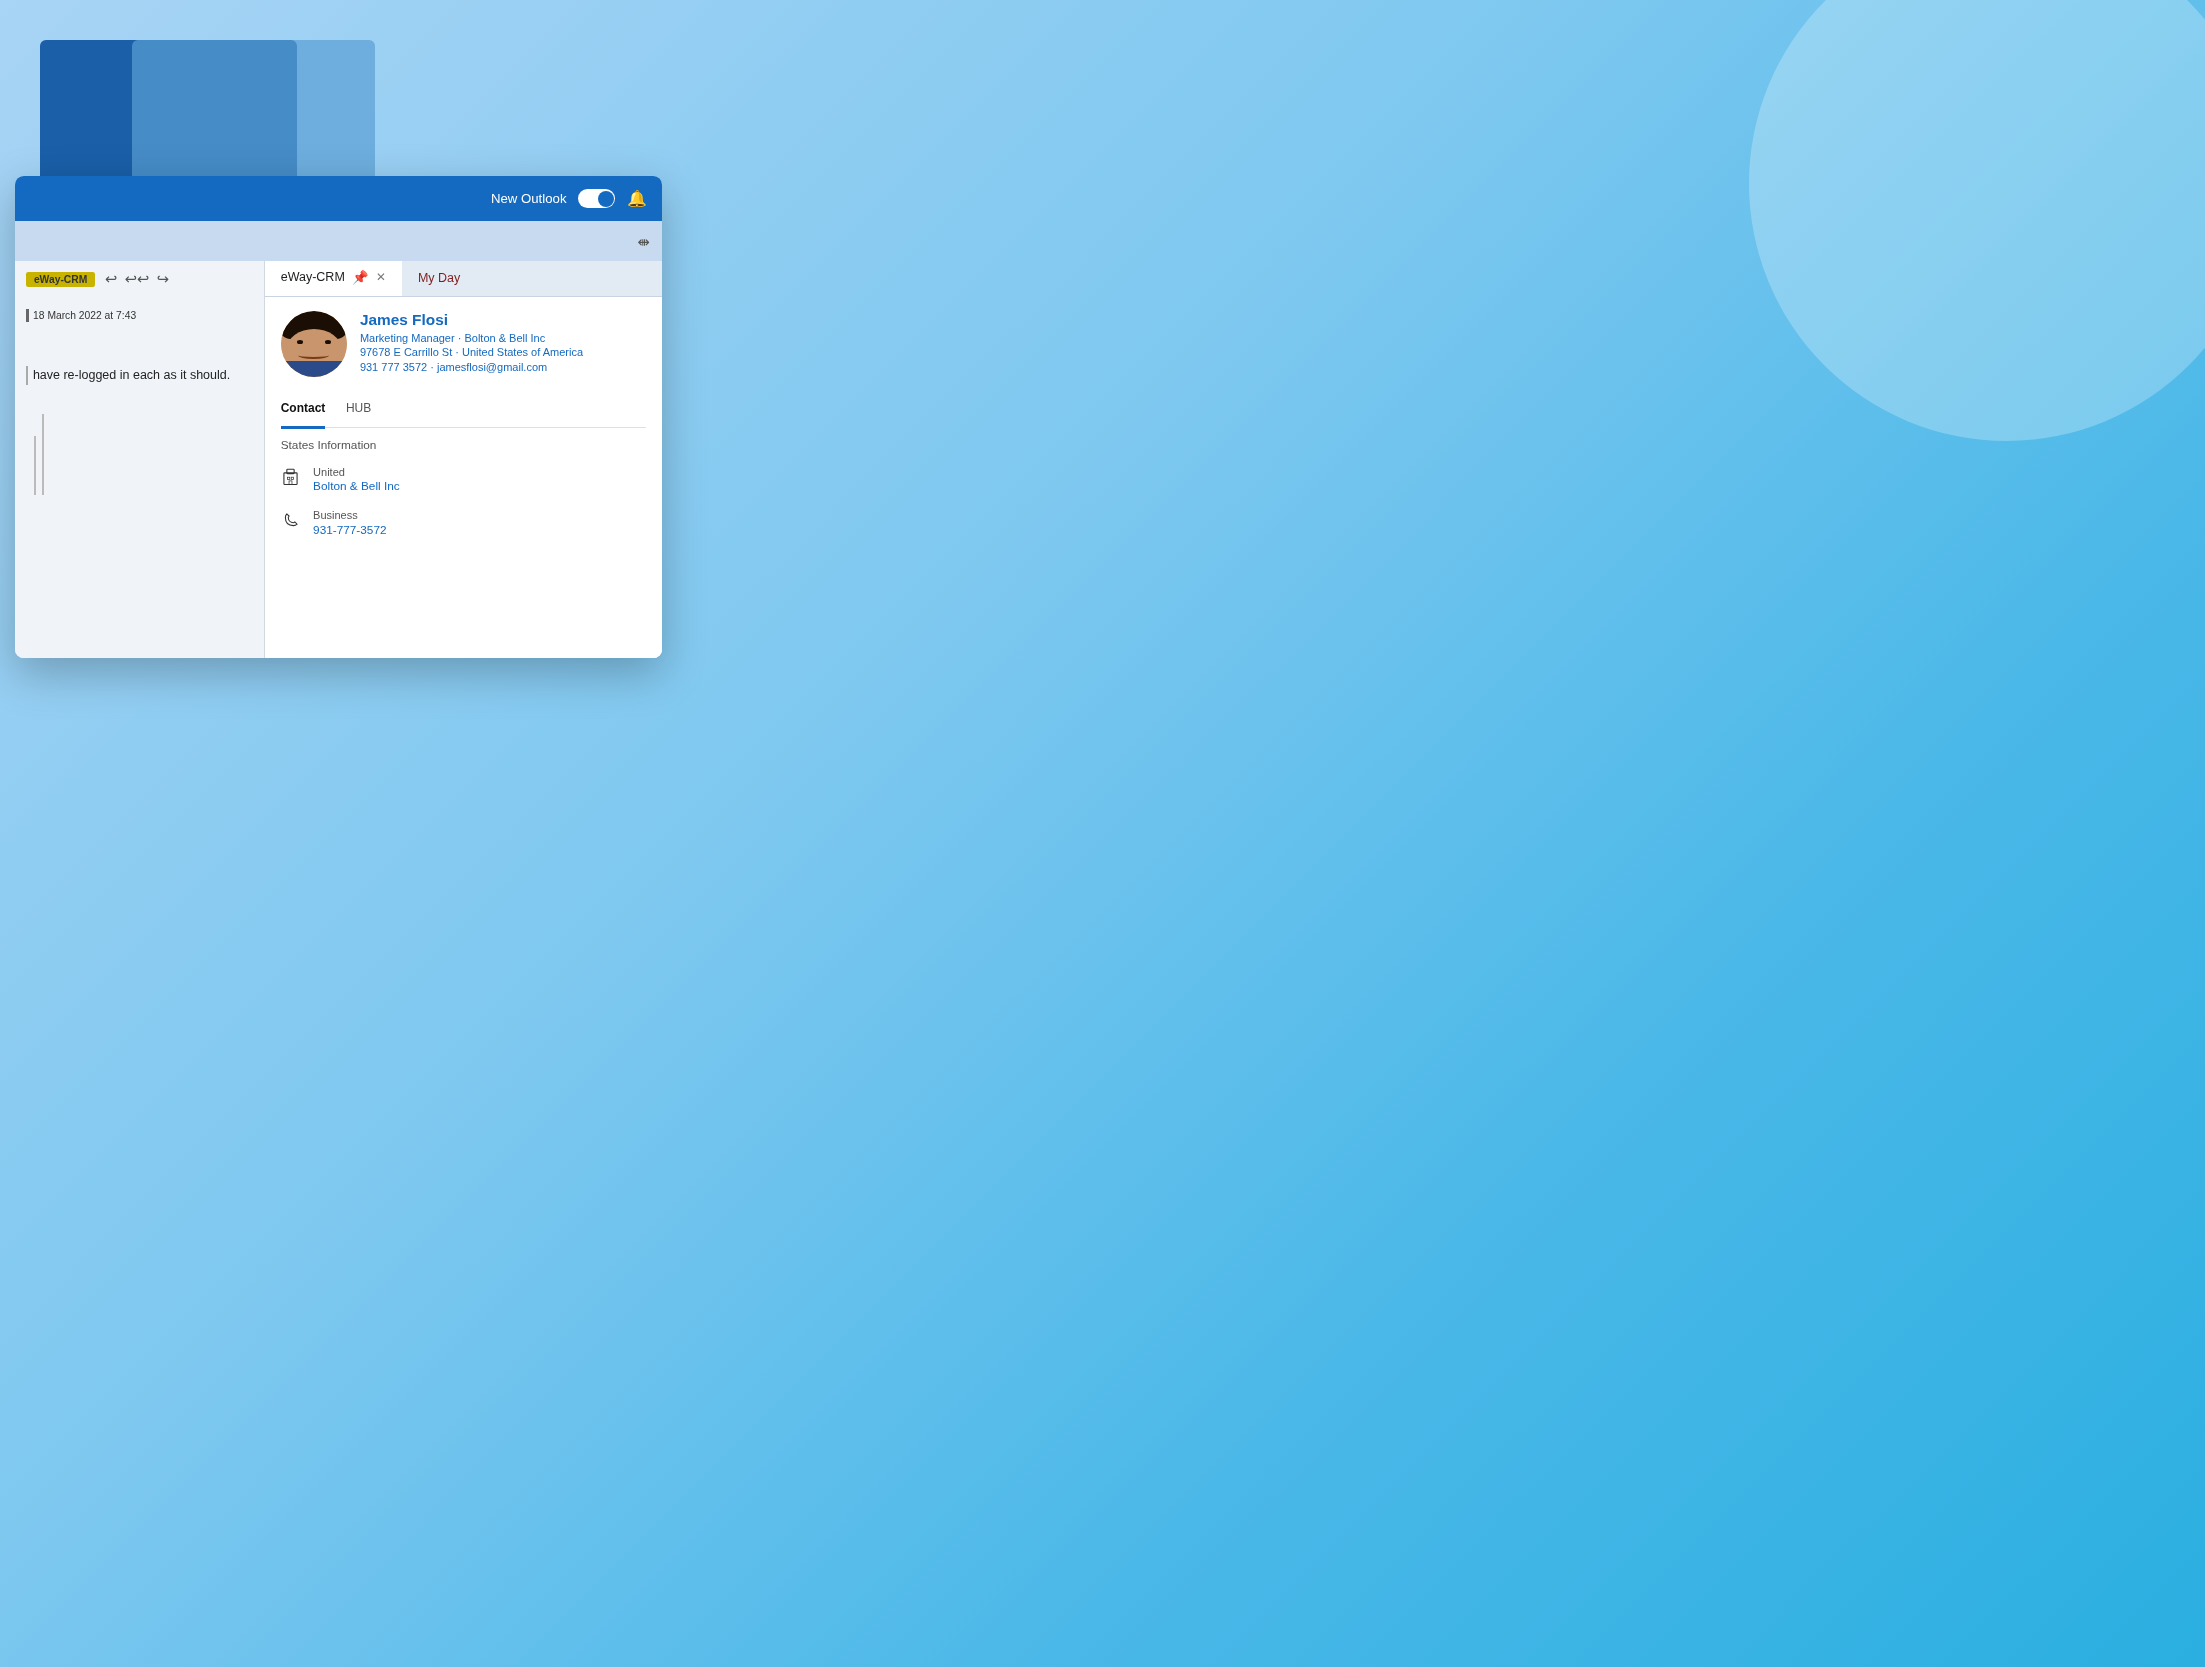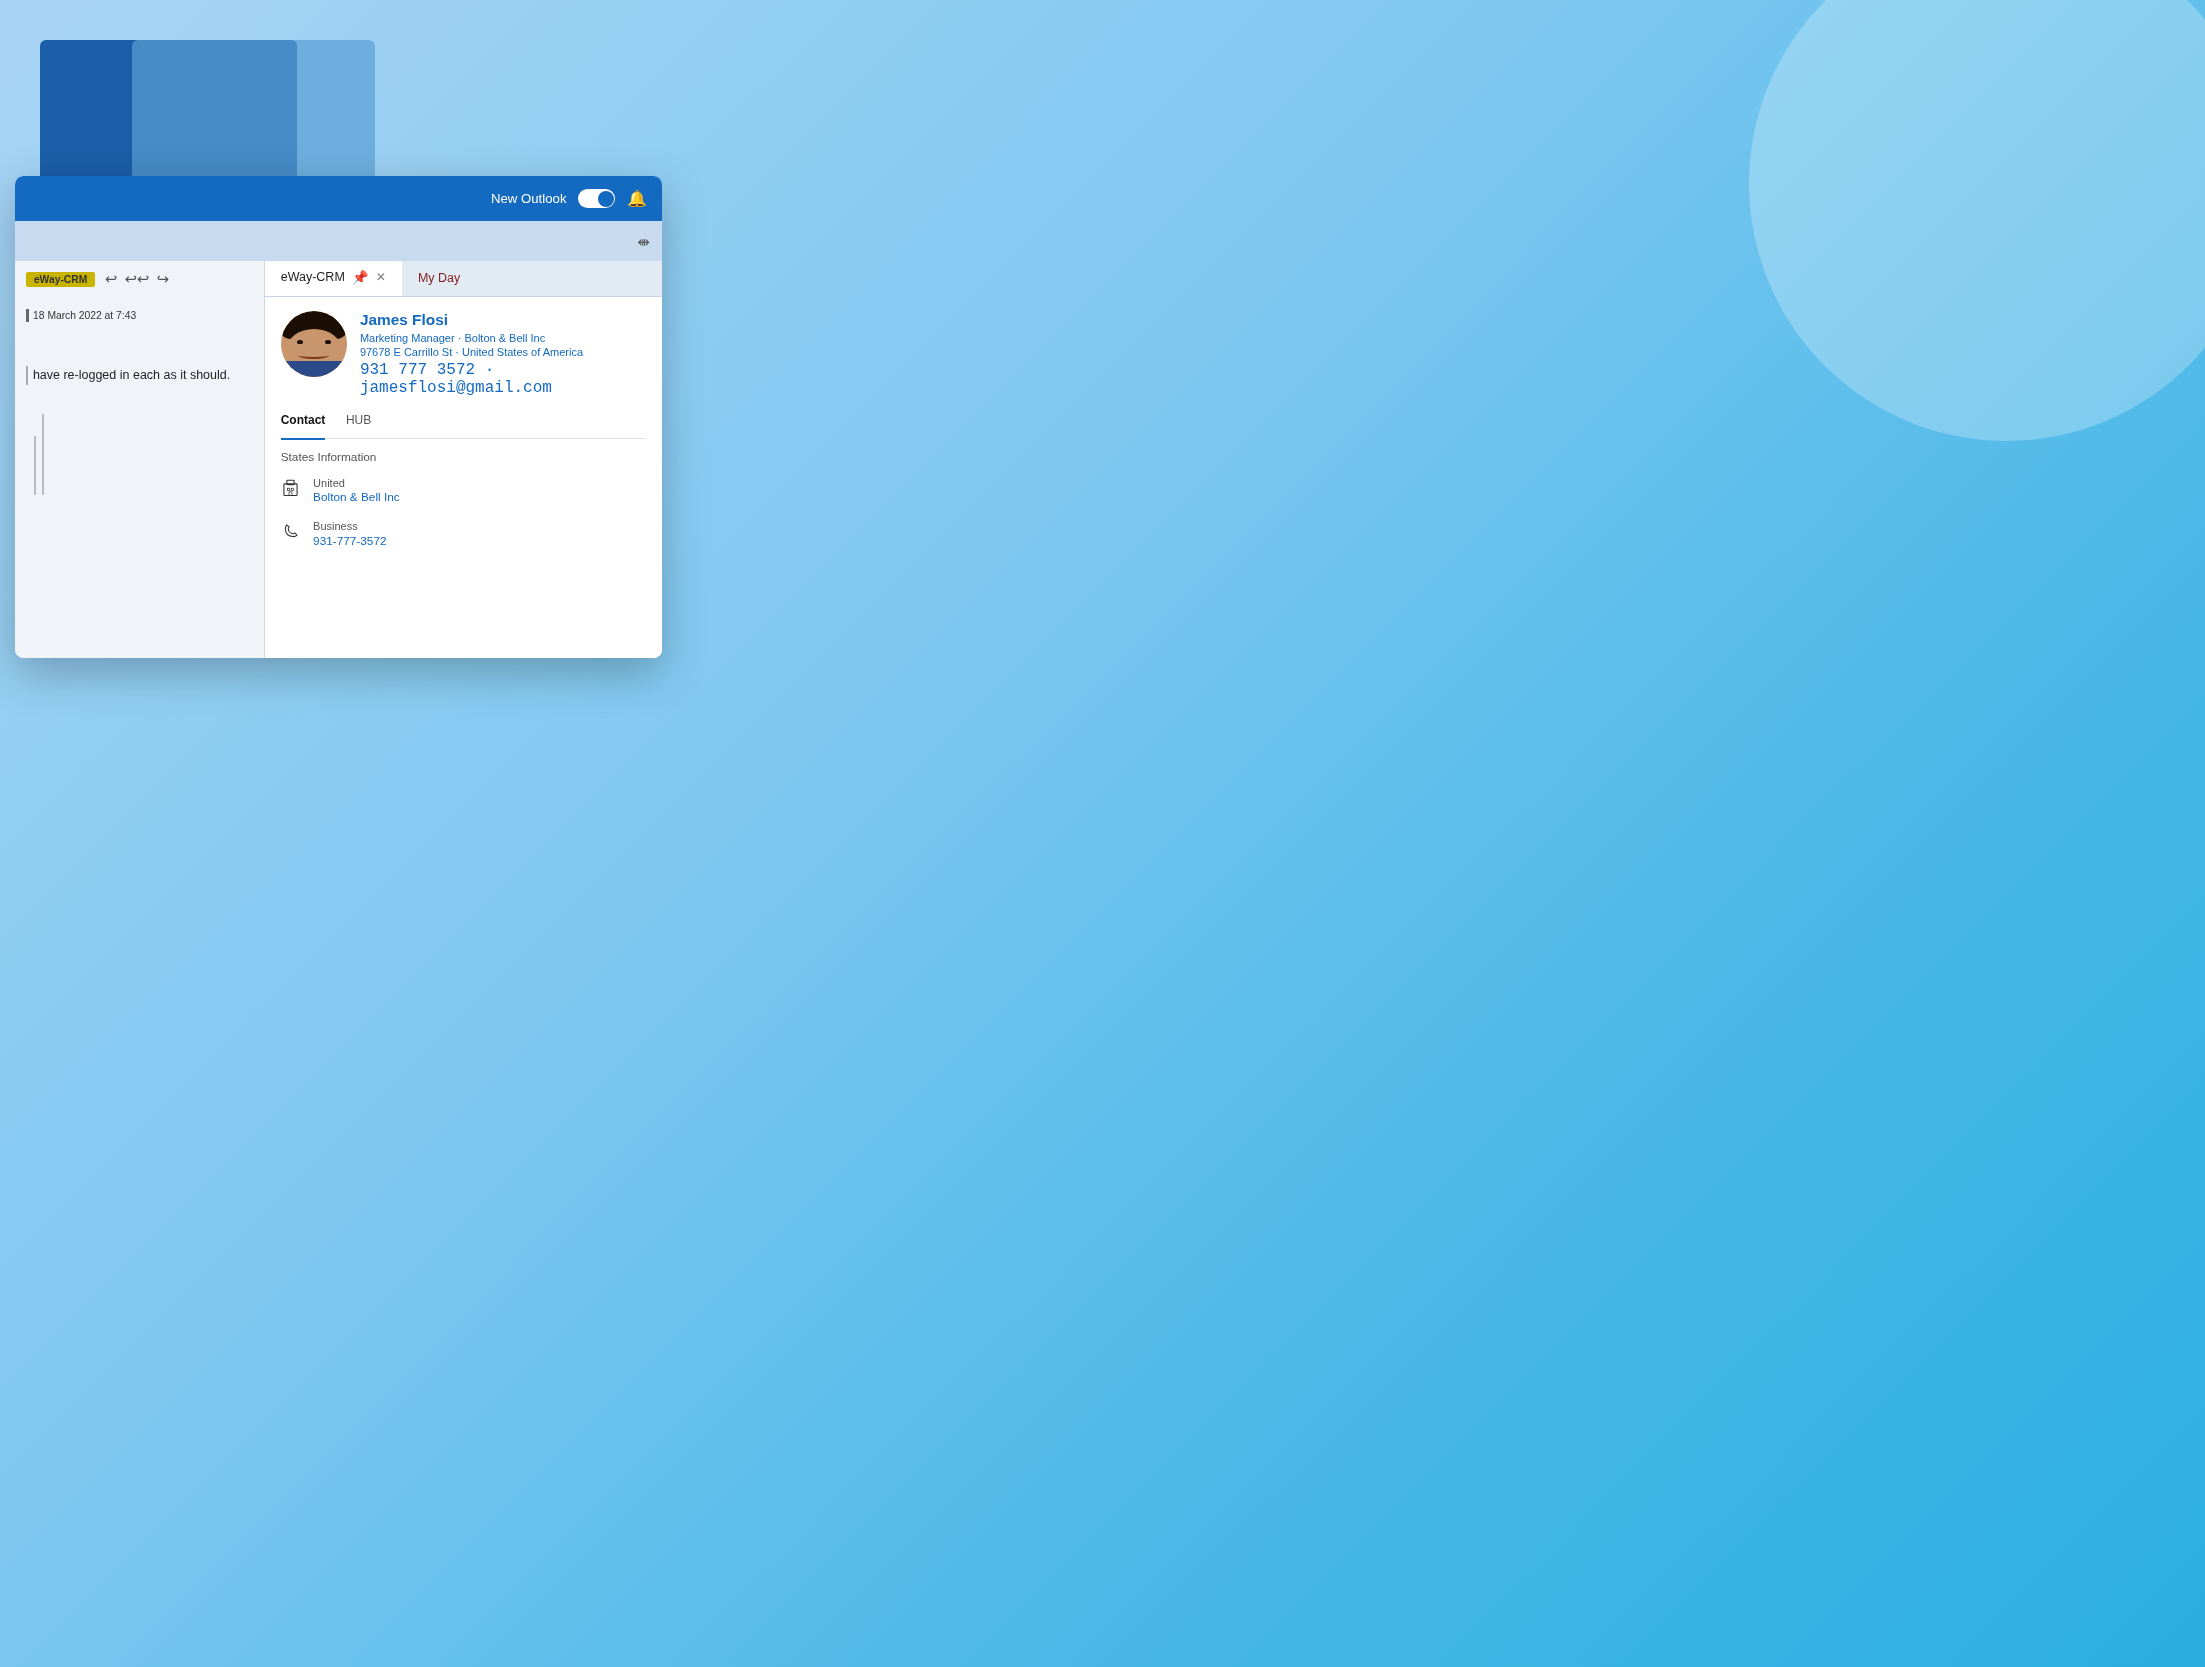--- a/index.html
+++ b/index.html
@@ -252,21 +252,21 @@
     .contact-card {
       padding: 14.7px 16px;
       background: #fff;
       flex: 1;
     }
 
     
     .contact-header {
       display: flex;
       gap: 13.2px;
-      margin-bottom: 16px;
+      margin-bottom: 24px;
       align-items: flex-start;
     }
 
     .avatar {
       width: 66px;
       height: 66px;
       border-radius: 50%;
       overflow: hidden;
       flex-shrink: 0;
       background: #c8a882;
@@ -289,23 +289,22 @@
       margin-bottom: 2.2px;
     }
 
     .contact-address {
       font-size: 11px;
       color: #1469c0;
       margin-bottom: 2.2px;
     }
 
     .contact-phone-email {
-      font-size: 16px;
+      font-size: 11px;
       color: #1469c0;
-      font-family: Liberation Mono, monospace;
     }
 
     
     .sub-tabs {
       display: flex;
       gap: 20.6px;
       margin-bottom: 10.3px;
       border-bottom: 1.5px solid #e0e0e0;
       padding-bottom: 5.9px;
     }

